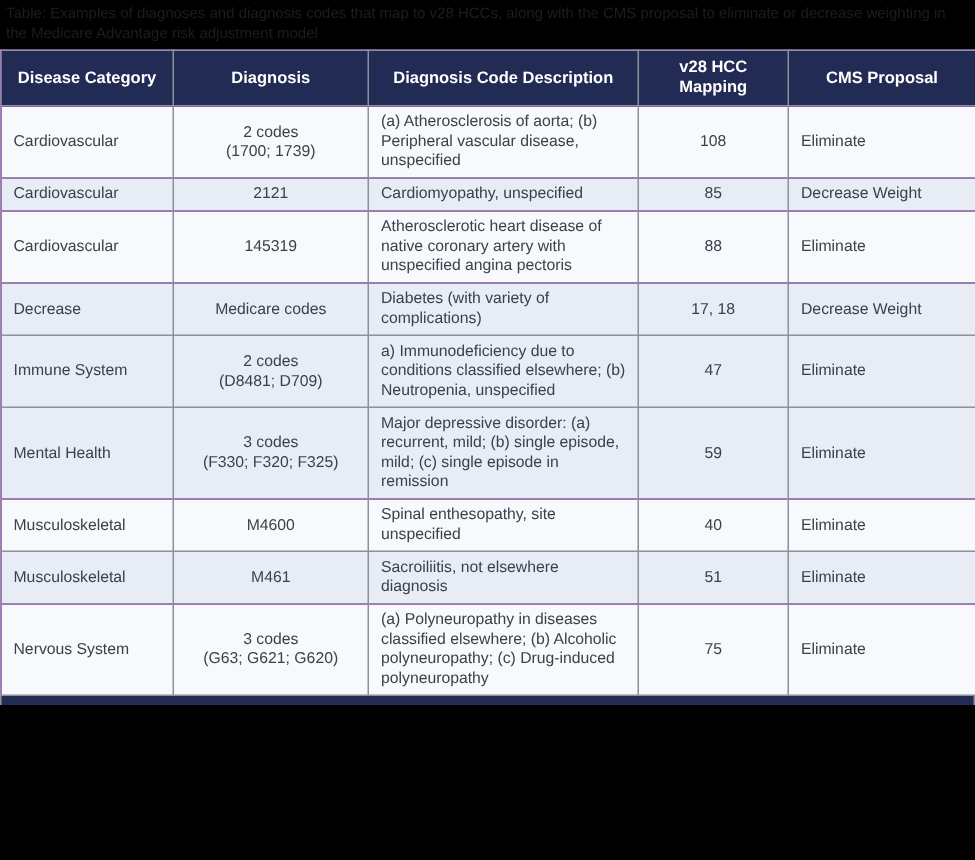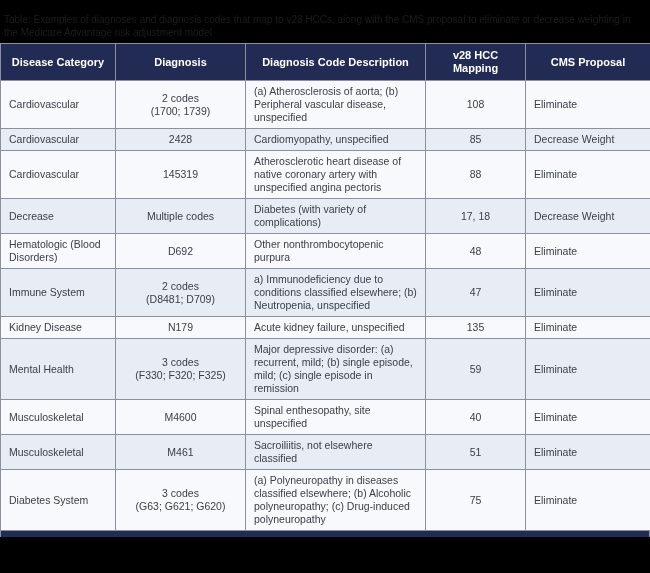--- a/index.html
+++ b/index.html
@@ -13,21 +13,20 @@
   }
   .page { width: 650px; height: 573px; background: #000; }
 
   .caption {
     color: #1d1d1d;              
     font-size: 10px;
     line-height: 13px;
     padding: 3px 5px 2px 4px;
     height: 28px;
     overflow: hidden;
-    margin-top: 10px;
   }
 
   table.hcc {
     border-collapse: collapse;
     width: 650px;
     table-layout: fixed;
     background: #d946ef;
   }
   table.hcc th {
     background: #222b54;
@@ -96,85 +95,71 @@
       <tr class="odd">
         <td>Cardiovascular</td>
         <td class="center pre">2 codes
 (1700; 1739)</td>
         <td>(a) Atherosclerosis of aorta; (b) Peripheral vascular disease, unspecified</td>
         <td class="center">108</td>
         <td>Eliminate</td>
       </tr>
       <tr class="even">
         <td>Cardiovascular</td>
-        <td class="center pre">2428</td>
+        <td class="center pre">2121</td>
         <td>Cardiomyopathy, unspecified</td>
         <td class="center">85</td>
         <td>Decrease Weight</td>
       </tr>
       <tr class="odd">
         <td>Cardiovascular</td>
         <td class="center pre">145319</td>
         <td>Atherosclerotic heart disease of native coronary artery with unspecified angina pectoris</td>
         <td class="center">88</td>
         <td>Eliminate</td>
       </tr>
       <tr class="even">
         <td>Decrease</td>
-        <td class="center pre">Multiple codes</td>
+        <td class="center pre">Medicare codes</td>
         <td>Diabetes (with variety of complications)</td>
         <td class="center">17, 18</td>
         <td>Decrease Weight</td>
-      </tr>
-      <tr class="odd">
-        <td>Hematologic (Blood Disorders)</td>
-        <td class="center pre">D692</td>
-        <td>Other nonthrombocytopenic purpura</td>
-        <td class="center">48</td>
-        <td>Eliminate</td>
       </tr>
       <tr class="even">
         <td>Immune System</td>
         <td class="center pre">2 codes
 (D8481; D709)</td>
         <td>a) Immunodeficiency due to conditions classified elsewhere; (b) Neutropenia, unspecified</td>
         <td class="center">47</td>
-        <td>Eliminate</td>
-      </tr>
-      <tr class="odd">
-        <td>Kidney Disease</td>
-        <td class="center pre">N179</td>
-        <td>Acute kidney failure, unspecified</td>
-        <td class="center">135</td>
         <td>Eliminate</td>
       </tr>
       <tr class="even">
         <td>Mental Health</td>
         <td class="center pre">3 codes
 (F330; F320; F325)</td>
         <td>Major depressive disorder: (a) recurrent, mild; (b) single episode, mild; (c) single episode in remission</td>
         <td class="center">59</td>
         <td>Eliminate</td>
       </tr>
       <tr class="odd">
         <td>Musculoskeletal</td>
         <td class="center pre">M4600</td>
         <td>Spinal enthesopathy, site unspecified</td>
         <td class="center">40</td>
         <td>Eliminate</td>
       </tr>
       <tr class="even">
         <td>Musculoskeletal</td>
         <td class="center pre">M461</td>
-        <td>Sacroiliitis, not elsewhere classified</td>
+        <td>Sacroiliitis, not elsewhere diagnosis</td>
         <td class="center">51</td>
         <td>Eliminate</td>
       </tr>
       <tr class="odd">
-        <td>Diabetes System</td>
+        <td>Nervous System</td>
         <td class="center pre">3 codes
 (G63; G621; G620)</td>
         <td>(a) Polyneuropathy in diseases classified elsewhere; (b) Alcoholic polyneuropathy; (c) Drug-induced polyneuropathy</td>
         <td class="center">75</td>
         <td>Eliminate</td>
       </tr>
     </tbody>
   </table>
 
   <div class="footer-bar"></div>

